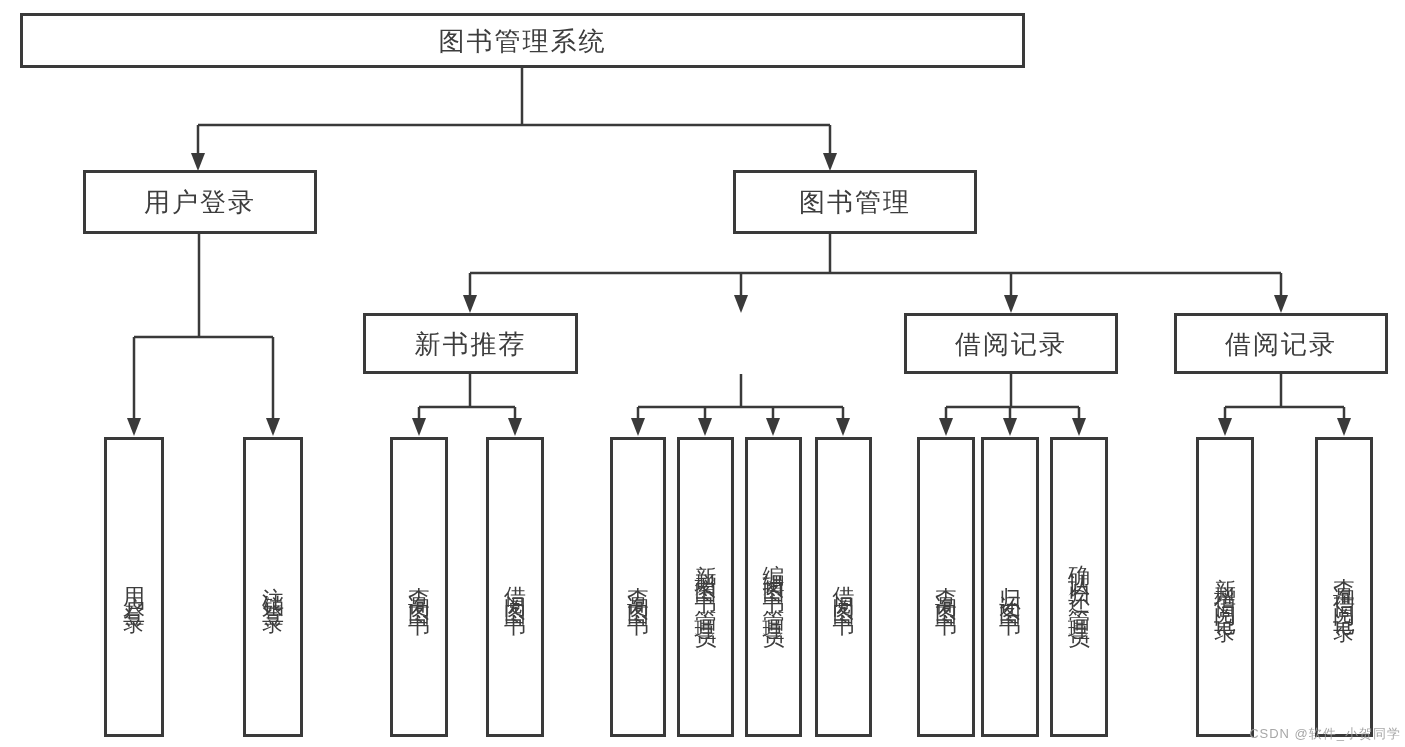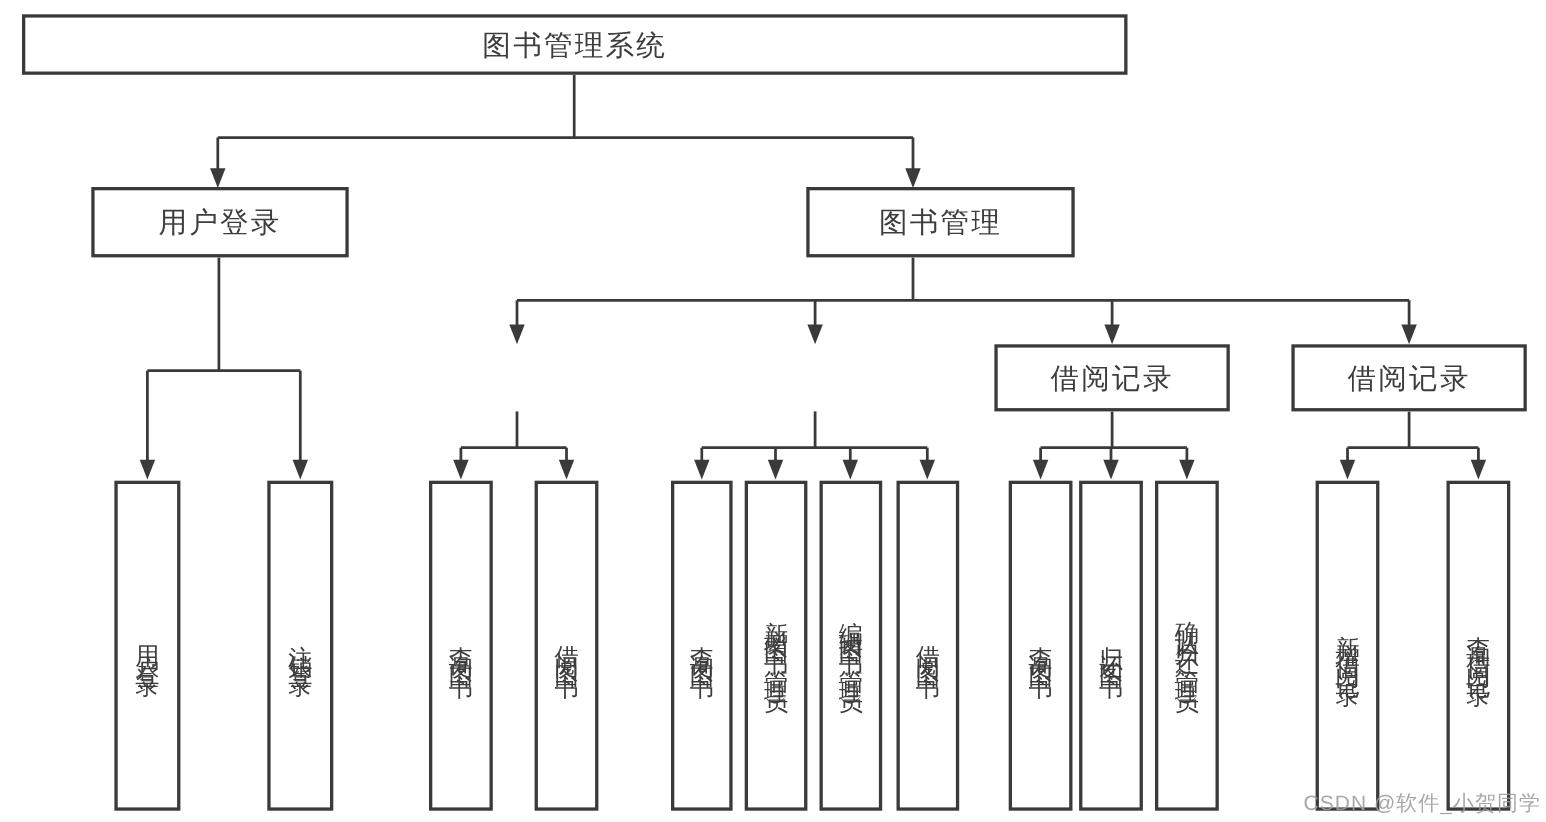--- a/index.html
+++ b/index.html
@@ -57,21 +57,21 @@
   .leaf-8  { left: 815px;  width: 57px; }
   .leaf-9  { left: 917px;  width: 58px; }
   .leaf-10 { left: 981px;  width: 58px; }
   .leaf-11 { left: 1050px; width: 58px; }
   .leaf-12 { left: 1196px; width: 58px; }
   .leaf-13 { left: 1315px; width: 58px; }
   .watermark {
     position: absolute;
     right: 4px;
     bottom: 4px;
-    font-size: 19px;
+    font-size: 13px;
     color: #9e9e9e;
     letter-spacing: 1px;
     z-index: 5;
     opacity: 0.9;
     text-align: right;
   }
   line { stroke: #3a3a3a; stroke-width: 2.5; }
   polygon { fill: #3a3a3a; }
 </style>
 </head>
@@ -139,20 +139,21 @@
     <polygon points="1218,418 1232,418 1225,436"></polygon>
     <line x1="1344" y1="407" x2="1344" y2="423"></line>
     <polygon points="1337,418 1351,418 1344,436"></polygon>
   </svg>
 
   <div class="node h root-box">图书管理系统</div>
 
   <div class="node h lvl2-a">用户登录</div>
   <div class="node h lvl2-b">图书管理</div>
 
+  <div class="node h lvl3 lvl3-1">新书推荐</div>
   <div class="node h lvl3 lvl3-3">借阅记录</div>
   <div class="node h lvl3 lvl3-4">借阅记录</div>
 
   <div class="node v leaf leaf-1">用户登录</div>
   <div class="node v leaf leaf-2">注销登录</div>
   <div class="node v leaf leaf-3">查询图书</div>
   <div class="node v leaf leaf-4">借阅图书</div>
   <div class="node v leaf leaf-5">查询图书</div>
   <div class="node v leaf leaf-6">新增图书（管理员）</div>
   <div class="node v leaf leaf-7">编辑图书（管理员）</div>

